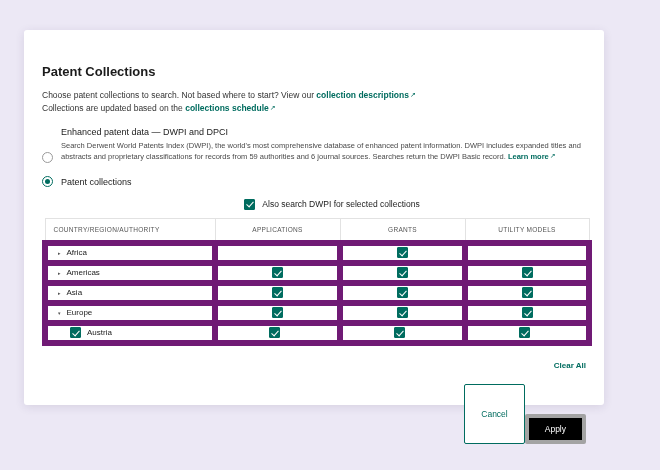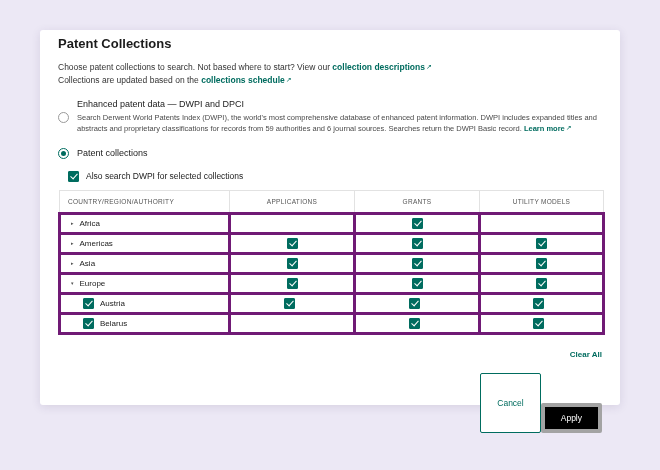--- a/index.html
+++ b/index.html
@@ -10,26 +10,26 @@
     font-family: "Liberation Sans", sans-serif;
   }
   .page {
     position: relative;
     width: 660px; height: 470px;
     background: #ece8f5;
     overflow: hidden;
   }
   .dialog {
     position: absolute;
-    left: 40px; top: 30px;
+    left: 24px; top: 30px;
     width: 580px; height: 375px;
     background: #ffffff;
     border-radius: 3px;
     box-shadow: 0 2px 10px rgba(60,40,90,0.12);
-    padding: 4px 18px 10px 18px;
+    padding: 32px 18px 10px 18px;
   }
   .title {
     font-size: 13px;
     font-weight: bold;
     color: #1b1b1b;
     margin: 2px 0 10px 0;
   }
   .intro {
     font-size: 8.5px;
     color: #333;
@@ -43,21 +43,21 @@
   .ext {
     display: inline-block;
     font-size: 7px;
     color: #006c5f;
     position: relative;
     top: -1px;
     margin-left: 1px;
   }
   .radio-row {
     display: flex;
-    align-items: center;
+    align-items: flex-end;
     margin-top: 12px;
   }
   .radio {
     width: 11px; height: 11px;
     border-radius: 50%;
     border: 1px solid #9a9a9a;
     background: #fff;
     flex: 0 0 auto;
     margin-top: 1px;
     position: relative;
@@ -83,21 +83,22 @@
   .radio-desc {
     font-size: 7.5px;
     color: #4a4a4a;
     line-height: 1.55;
     margin-top: 3px;
     max-width: 530px;
   }
   .dwpi-row {
     display: flex;
     align-items: center;
-    margin: 12px 0 8px 10px;
+    margin: 12px 0 8px 36px;
+    justify-content: center;
   }
   .cb {
     width: 11px; height: 11px;
     border: 1px solid #006c5f;
     background: #006c5f;
     border-radius: 1px;
     position: relative;
     flex: 0 0 auto;
   }
   .cb::after {
@@ -128,21 +129,21 @@
     text-align: center;
     padding: 7px 0;
     border: 1px solid #e2e2e2;
     background: #fff;
   }
   table.coll th.first {
     text-align: left;
     padding-left: 8px;
   }
   table.coll td {
-    border: 3px solid #701a75;
+    border: 6px solid #701a75;
     padding: 0;
     height: 20px;
     background: #fff;
   }
   table.coll td.name {
     font-size: 8px;
     color: #1b1b1b;
     padding-left: 10px;
   }
   .name-inner {
@@ -348,39 +349,20 @@
               <div class="cell-cb">
                 <span class="cb"></span>
               </div>
             </td>
             <td>
               <div class="cell-cb">
                 <span class="cb"></span>
               </div>
             </td>
           </tr>
-          <tr class="child">
-            <td class="name">
-              <div class="name-inner">
-                <span class="cb"></span>
-                <span>Belarus</span>
-              </div>
-            </td>
-            <td></td>
-            <td>
-              <div class="cell-cb">
-                <span class="cb"></span>
-              </div>
-            </td>
-            <td>
-              <div class="cell-cb">
-                <span class="cb"></span>
-              </div>
-            </td>
-          </tr>
         </tbody>
     </table>
 
     <div class="clear-row">
       <a class="clear-all" href="#">Clear All</a>
     </div>
 
     <div class="btn-row">
       <button class="btn cancel">Cancel</button>
       <button class="btn apply">Apply</button>

